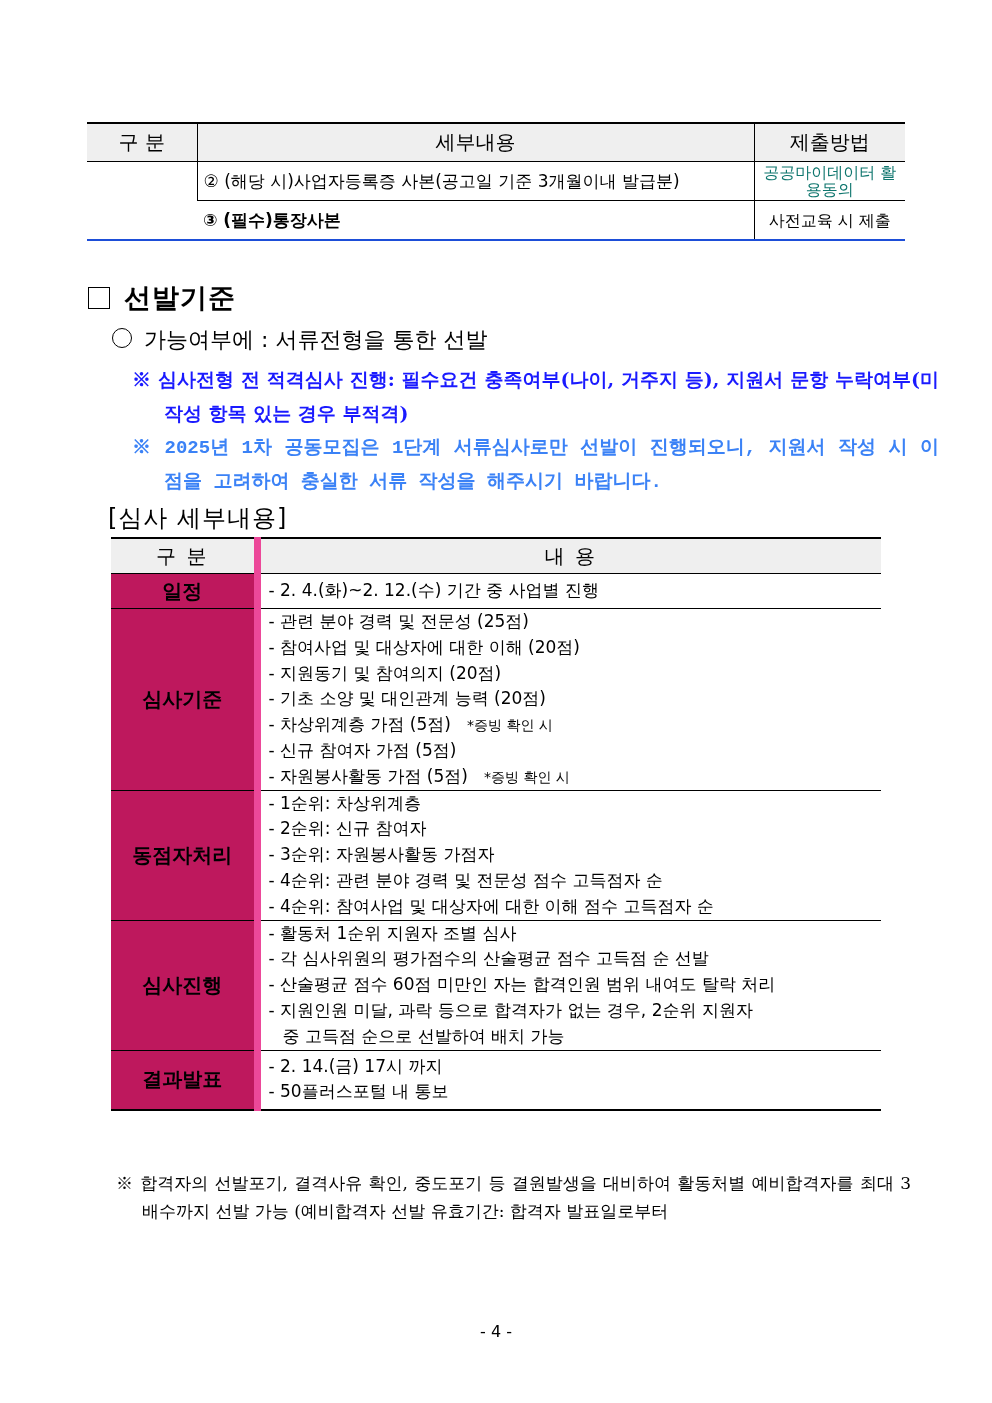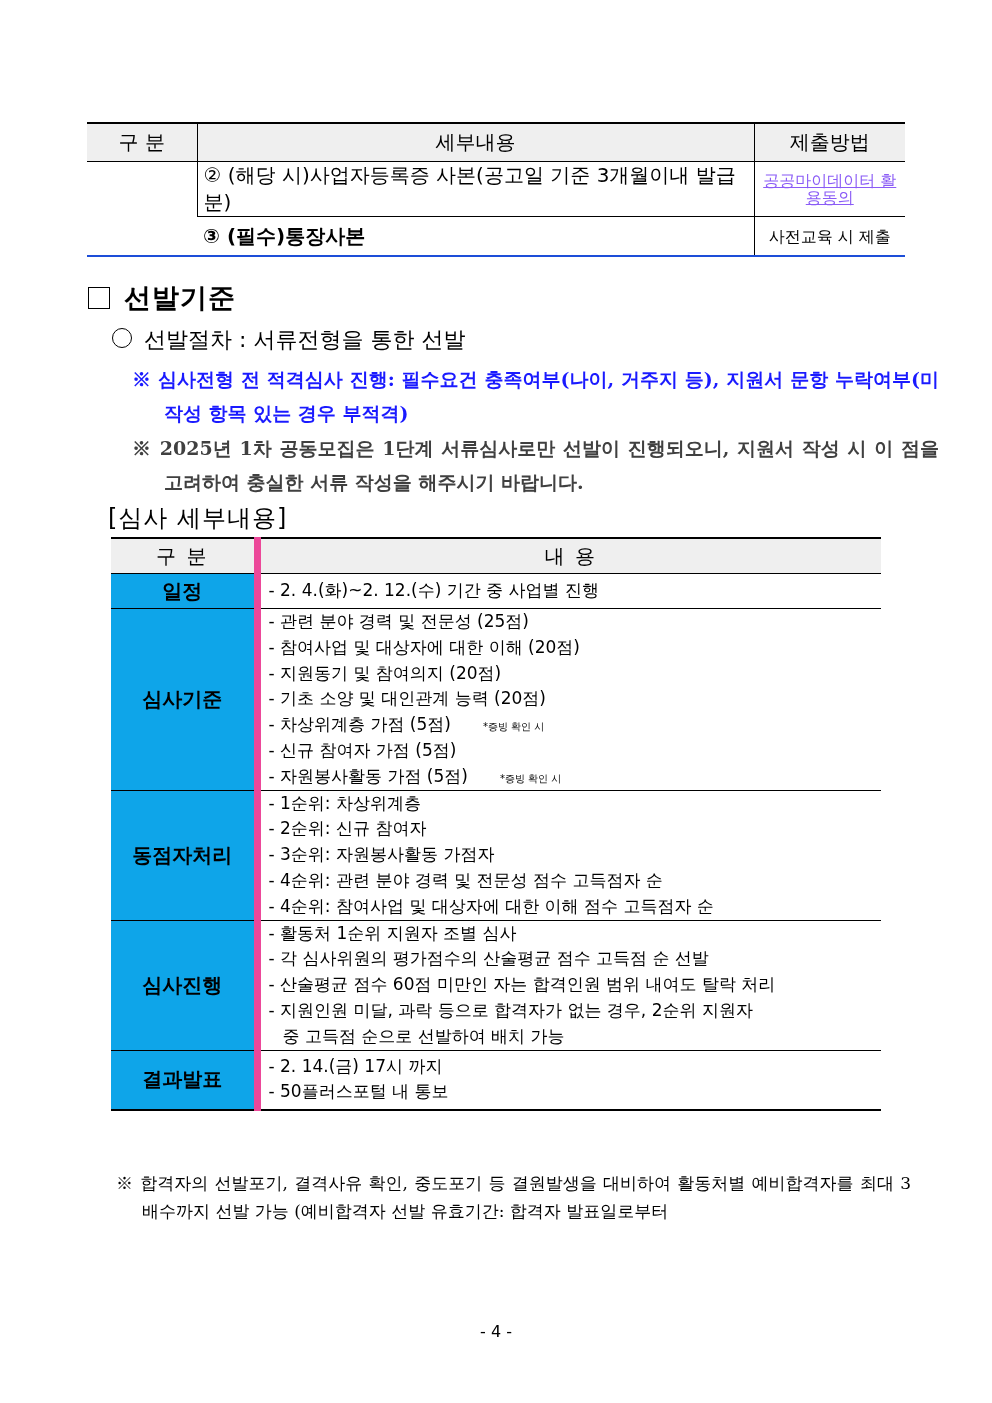--- a/index.html
+++ b/index.html
@@ -5,51 +5,51 @@
   html, body { margin: 0; padding: 0; background: #ffffff; }
   body { width: 992px; height: 1403px; position: relative; font-family: "DejaVu Sans", "Liberation Sans", sans-serif; color: #000; overflow: hidden; }
   .abs { position: absolute; }
 
   
   table { border-collapse: collapse; table-layout: fixed; }
   .t1 { left: 87px; top: 122px; width: 818px; }
   .t1 td, .t1 th { border-top: 1px solid #000; border-bottom: 1px solid #000; border-left: 1px solid #000; padding: 0 6px; font-weight: normal; }
   .t1 tr > *:first-child { border-left: none; }
   .t1 th { background: #efefef; font-size: 20px; height: 37px; text-align: center; }
-  .t1 td { font-size: 20px; height: 38px; }
+  .t1 td { font-size: 17px; height: 38px; }
   .t1 .top { border-top: 2px solid #000; }
   .t1 .bot { border-bottom: 2px solid #1d4ed8; }
   .t1 .submit { text-align: center; font-size: 16px; line-height: 17px; padding: 0 2px; }
-  .blue-link { color: #8b5cf6; text-decoration: underline; }
+  .blue-link { color: #0f766e; }
 
   .section-title { left: 88px; top: 280px; font-size: 27px; font-weight: bold; letter-spacing: 1px; }
   .box { display: inline-block; width: 20px; height: 20px; border: 1.5px solid #000; margin-right: 14px; vertical-align: -2px; }
   .sub-title { left: 112px; top: 325px; font-size: 22px; }
   .circle { display: inline-block; width: 18px; height: 18px; border: 1.5px solid #000; border-radius: 50%; margin-right: 12px; vertical-align: -1px; }
   .underline { text-underline-offset: 4px; }
 
   .note { font-family: "DejaVu Serif", "Liberation Serif", serif; font-weight: bold; font-size: 19px; line-height: 34px; }
   .note-blue { left: 132px; top: 362px; width: 775px; color: #1a1aff; }
-  .note-red { left: 132px; top: 431px; width: 775px; color: #404040; }
+  .note-red { left: 132px; top: 431px; width: 775px; color: #3b82f6; font-family: Liberation Mono, monospace; }
   .hang { padding-left: 32px; text-indent: -32px; text-align: justify; }
 
   .caption { left: 108px; top: 502px; font-size: 24px; letter-spacing: 1px; }
 
   
   .t2 { left: 111px; top: 537px; width: 770px; }
   .t2 td, .t2 th { border-top: 1px solid #000; border-bottom: 1px solid #000; border-left: 7px solid #ec4899; font-weight: normal; padding: 0; }
   .t2 tr > *:first-child { border-left: none; }
   .t2 th { background: #efefef; font-size: 20px; height: 34px; text-align: center; letter-spacing: 2px; }
   .t2 .hdr-row th { border-top: 2px solid #000; }
-  .t2 .cat { background: #0ea5e9; font-size: 20px; text-align: center; font-weight: bold; width: 146px; }
+  .t2 .cat { background: #be185d; font-size: 20px; text-align: center; font-weight: bold; width: 146px; }
   .t2 .content { font-size: 17px; padding-left: 8px; }
   .t2 .line { height: 25.8px; line-height: 25.8px; white-space: nowrap; }
   .t2 .line.cont { padding-left: 14px; }
   .t2 .last td { border-bottom: 2px solid #000; }
-  .t2 .star { font-size: 10px; margin-left: 32px; }
+  .t2 .star { font-size: 14px; margin-left: 16px; }
 
   .foot { left: 116px; top: 1169px; width: 795px; font-family: "DejaVu Serif", "Liberation Serif", serif; font-size: 17px; line-height: 28px; }
   .foot .f1 { font-weight: bold; }
   .foot .hang2 { padding-left: 26px; text-indent: -26px; text-align: justify; }
 
   .page-num { left: 0; width: 992px; top: 1322px; text-align: center; font-size: 16px; }
 </style>
 </head>
 <body>
 
@@ -77,21 +77,21 @@
     <td class="bot submit">사전교육 시 제출</td>
   </tr>
 </tbody>
   </table>
 
 <div class="abs section-title">
   <span class="box"></span><span>선발기준</span>
 </div>
 
 <div class="abs sub-title">
-  <span class="circle"></span><span>선발절차 : </span><span class="underline">서류전형을 통한 선발</span>
+  <span class="circle"></span><span>가능여부에 : </span><span class="underline">서류전형을 통한 선발</span>
 </div>
 
 <div class="abs note note-blue hang">※ 심사전형 전 적격심사 진행: 필수요건 충족여부(나이, 거주지 등), 지원서 문항 누락여부(미작성 항목 있는 경우 부적격)</div>
 <div class="abs note note-red hang">※ 2025년 1차 공동모집은 1단계 서류심사로만 선발이 진행되오니, 지원서 작성 시 이 점을 고려하여 충실한 서류 작성을 해주시기 바랍니다.</div>
 
 <div class="abs caption">[심사 세부내용]</div>
 
 <table class="abs t2">
   <colgroup>
       <col style="width:146px">

